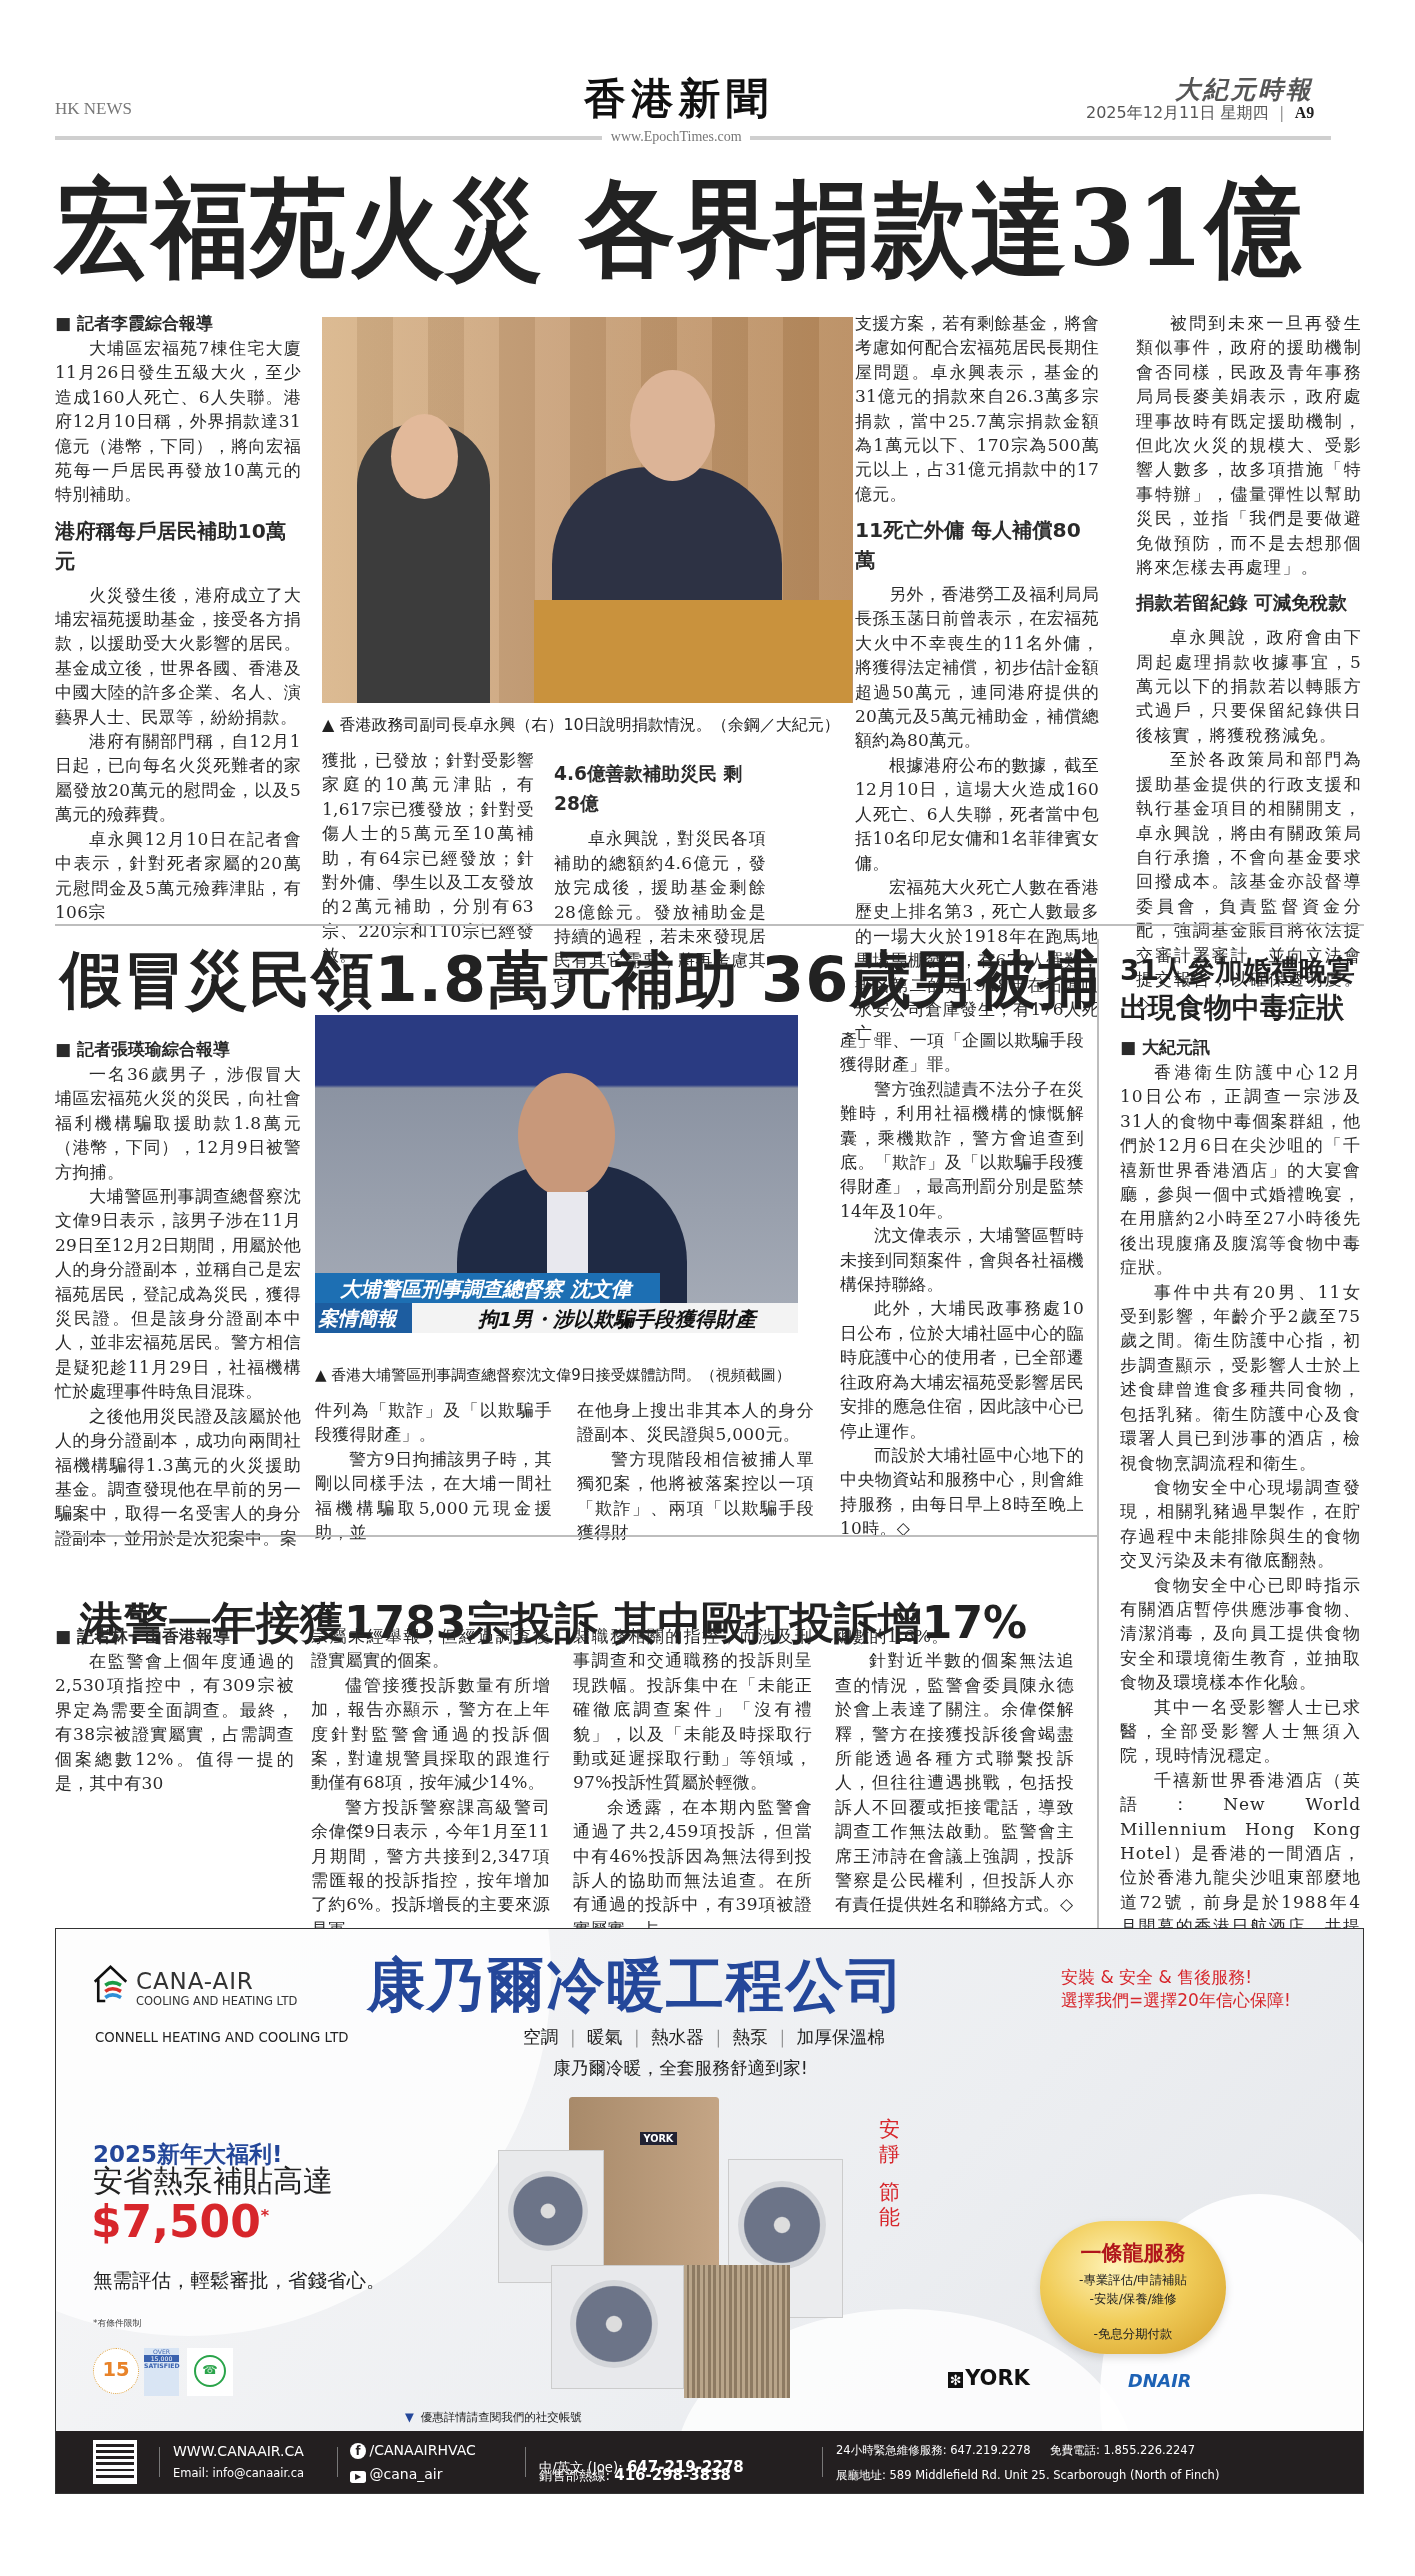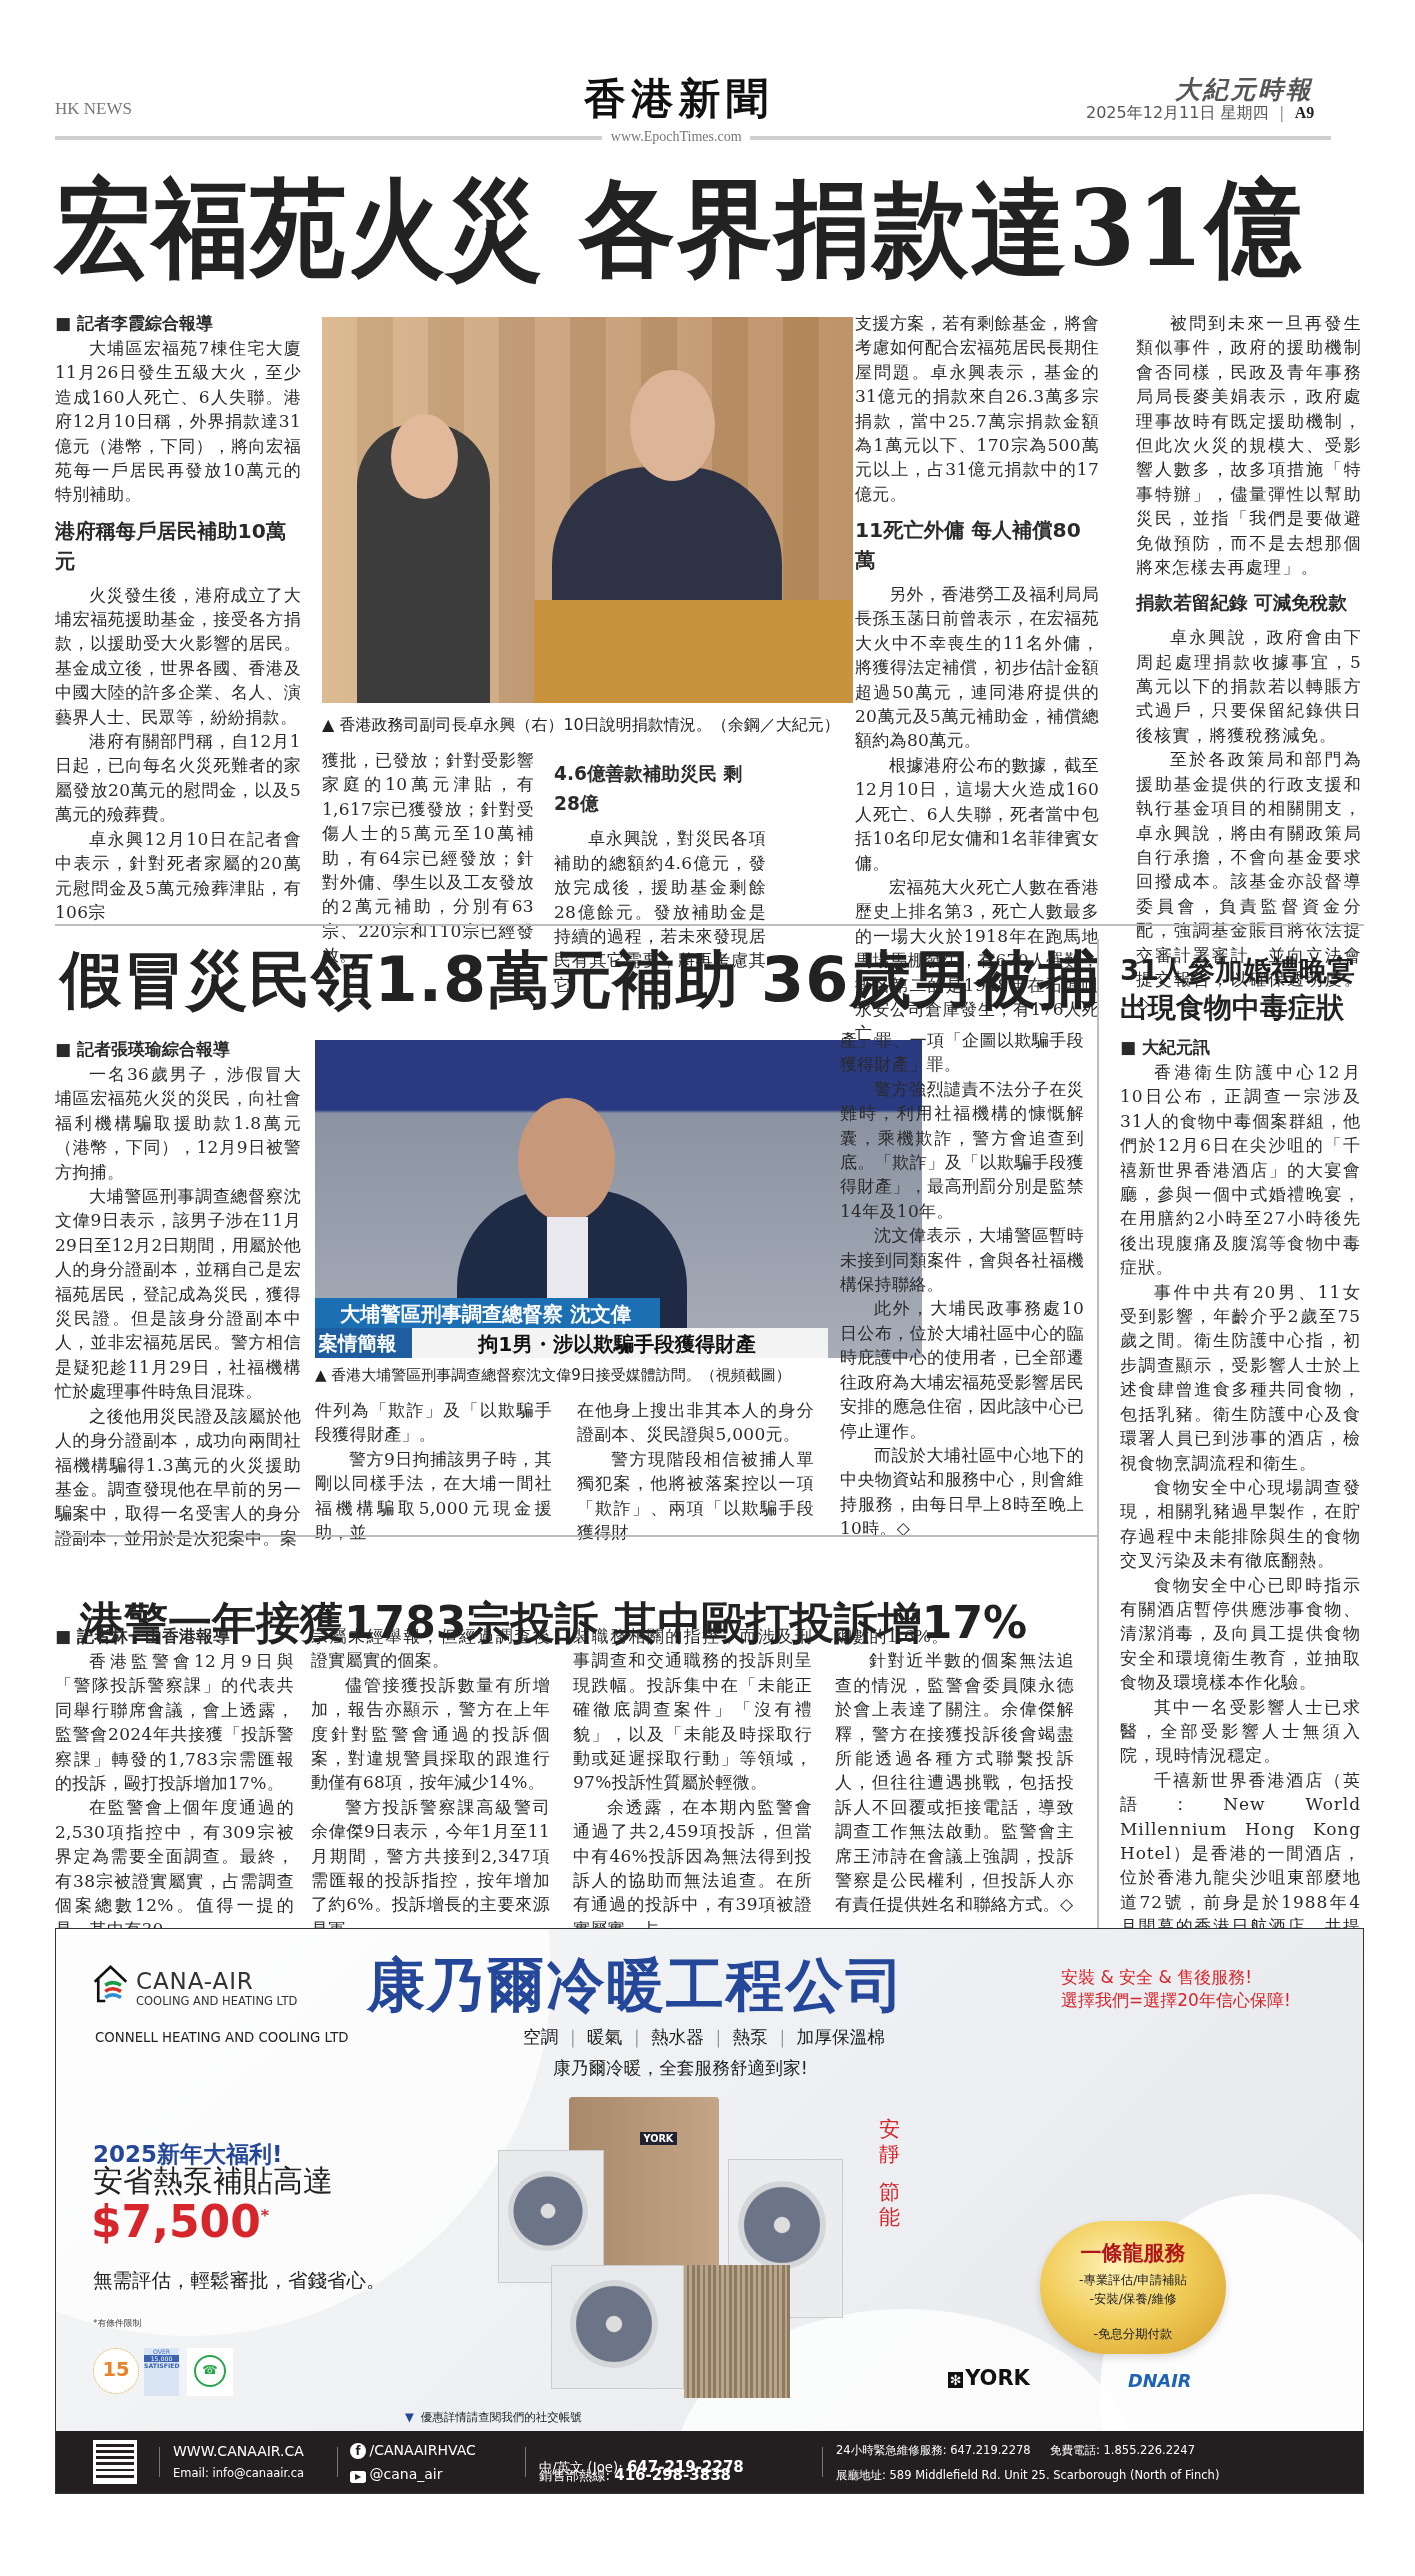--- a/index.html
+++ b/index.html
@@ -78,21 +78,21 @@
 
 <div class="abs sans" style="left:60px;top:943px;width:1026px;font-size:62px;font-weight:bold;line-height:74px;color:#222;white-space:nowrap;letter-spacing:0.9px;">假冒災民領1.8萬元補助 36歲男被捕</div>
 
 <div class="abs col" style="left:55px;top:1037px;width:246px;">
   <div class="byline">記者張瑛瑜綜合報導</div>
   <p>一名36歲男子，涉假冒大埔區宏福苑火災的災民，向社會福利機構騙取援助款1.8萬元（港幣，下同），12月9日被警方拘捕。</p>
   <p>大埔警區刑事調查總督察沈文偉9日表示，該男子涉在11月29日至12月2日期間，用屬於他人的身分證副本，並稱自己是宏福苑居民，登記成為災民，獲得災民證。但是該身分證副本中人，並非宏福苑居民。警方相信是疑犯趁11月29日，社福機構忙於處理事件時魚目混珠。</p>
   <p>之後他用災民證及該屬於他人的身分證副本，成功向兩間社福機構騙得1.3萬元的火災援助基金。調查發現他在早前的另一騙案中，取得一名受害人的身分證副本，並用於是次犯案中。案</p>
 </div>
 
-<div class="abs photo" style="left:315px;top:1040px;width:607px;height:318px;background:linear-gradient(180deg,#2a3b82 0%,#2a3b82 22%,#8b93a2 23%,#a7adb8 100%);">
+<div class="abs photo" style="left:315px;top:1015px;width:483px;height:318px;background:linear-gradient(180deg,#2a3b82 0%,#2a3b82 22%,#8b93a2 23%,#a7adb8 100%);font-style:italic;">
   <div style="position:absolute;left:142px;top:150px;width:230px;height:168px;border-radius:97px 97px 0 0;background:#1f2a44;"></div>
   <div style="position:absolute;left:203px;top:58px;width:97px;height:124px;border-radius:50%;background:#c8987a;"></div>
   <div style="position:absolute;left:232px;top:177px;width:41px;height:142px;background:#e8e8ee;"></div>
   <div style="position:absolute;left:0;top:258px;width:345px;height:30px;background:#1d6fb3;"></div>
   <div class="sans" style="position:absolute;left:25px;top:260px;font-size:20.3px;font-weight:bold;color:#fff;white-space:nowrap;">大埔警區刑事調查總督察 沈文偉</div>
   <div style="position:absolute;left:0;top:288px;width:513px;height:30px;background:#f3f3f3;"></div>
   <div style="position:absolute;left:0;top:288px;width:97px;height:30px;background:#1d5da0;"></div>
   <div class="sans" style="position:absolute;left:3.5px;top:290px;font-size:19.5px;font-weight:bold;color:#fff;white-space:nowrap;">案情簡報</div>
   <div class="sans" style="position:absolute;left:163px;top:290px;font-size:20.3px;font-weight:bold;color:#111;white-space:nowrap;">拘1男・涉以欺騙手段獲得財產</div>
 </div>
@@ -128,21 +128,20 @@
   <p style="letter-spacing:0.9px">食物安全中心現場調查發現，相關乳豬過早製作，在貯存過程中未能排除與生的食物交叉污染及未有徹底翻熱。</p>
   <p style="letter-spacing:0.9px">食物安全中心已即時指示有關酒店暫停供應涉事食物、清潔消毒，及向員工提供食物安全和環境衛生教育，並抽取食物及環境樣本作化驗。</p>
   <p style="letter-spacing:0.9px">其中一名受影響人士已求醫，全部受影響人士無須入院，現時情況穩定。</p>
   <p style="letter-spacing:0.9px">千禧新世界香港酒店（英語：New World Millennium Hong Kong Hotel）是香港的一間酒店，位於香港九龍尖沙咀東部麼地道72號，前身是於1988年4月開幕的香港日航酒店，共提供468間客房，部分客房均享有維多利亞港海景，步行往紅磡站及尖沙咀購物區約7分鐘。◇</p>
 </div>
 
 <div class="abs sans" style="left:80px;top:1594px;width:1008px;font-size:44px;font-weight:bold;line-height:57px;color:#222;white-space:nowrap;">港警一年接獲1783宗投訴 其中毆打投訴增17%</div>
 
 <div class="abs col" style="left:55px;top:1624px;width:239px;">
   <div class="byline">記者林一山香港報導</div>
-  <p>香港監警會12月9日與「警隊投訴警察課」的代表共同舉行聯席會議，會上透露，監警會2024年共接獲「投訴警察課」轉發的1,783宗需匯報的投訴，毆打投訴增加17%。</p>
   <p>在監警會上個年度通過的2,530項指控中，有309宗被界定為需要全面調查。最終，有38宗被證實屬實，占需調查個案總數12%。值得一提的是，其中有30</p>
 </div>
 <div class="abs col" style="left:311px;top:1624px;width:239px;">
   <p style="text-indent:0">宗屬未經舉報，但經過調查後證實屬實的個案。</p>
   <p>儘管接獲投訴數量有所增加，報告亦顯示，警方在上年度針對監警會通過的投訴個案，對違規警員採取的跟進行動僅有68項，按年減少14%。</p>
   <p>警方投訴警察課高級警司余偉傑9日表示，今年1月至11月期間，警方共接到2,347項需匯報的投訴指控，按年增加了約6%。投訴增長的主要來源是軍</p>
 </div>
 <div class="abs col" style="left:573px;top:1624px;width:239px;">
   <p style="text-indent:0">裝職務相關的指控，而涉及刑事調查和交通職務的投訴則呈現跌幅。投訴集中在「未能正確徹底調查案件」「沒有禮貌」，以及「未能及時採取行動或延遲採取行動」等領域，97%投訴性質屬於輕微。</p>
   <p>余透露，在本期內監警會通過了共2,459項投訴，但當中有46%投訴因為無法得到投訴人的協助而無法追查。在所有通過的投訴中，有39項被證實屬實，占</p>

